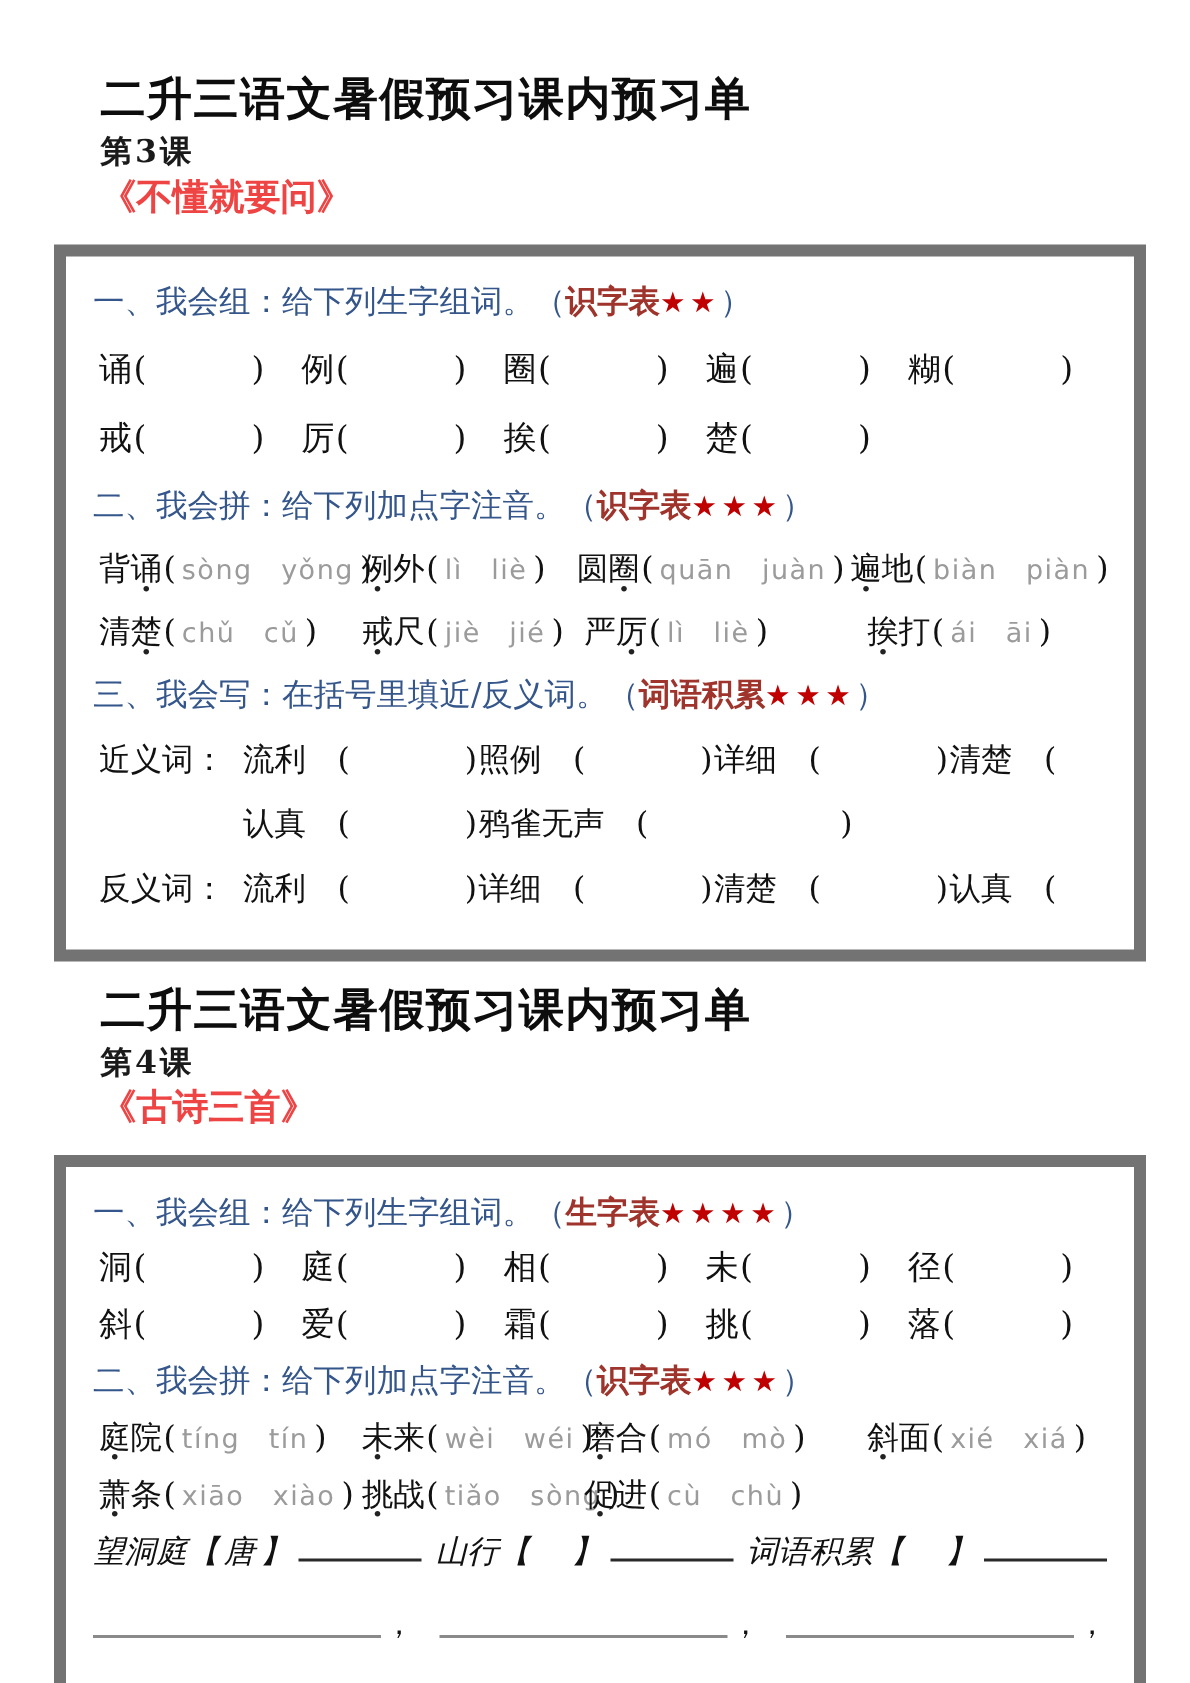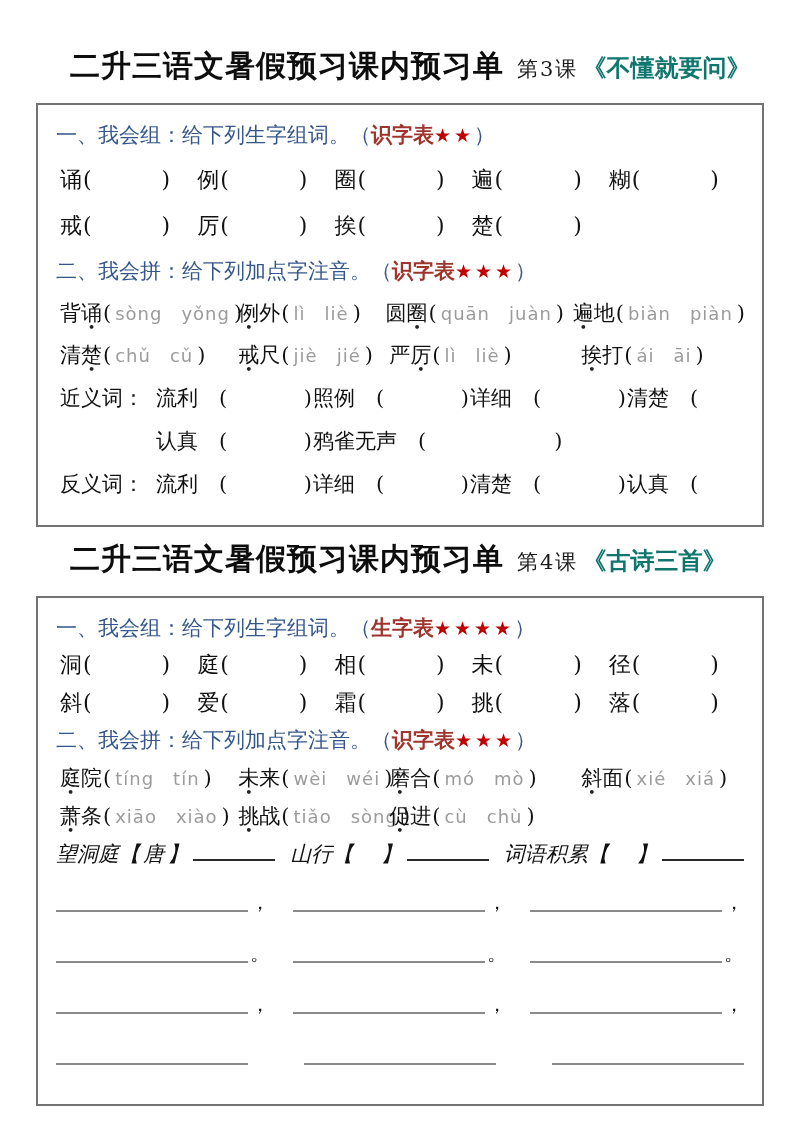--- a/index.html
+++ b/index.html
@@ -1,28 +1,28 @@
 <!DOCTYPE html>
 <html><head>
 <meta charset="utf-8">
 <style>
   html,body{margin:0;padding:0;background:#ffffff;}
   body{
     width:793px;height:1122px;position:relative;overflow:hidden;
     font-family:"DejaVu Serif","Liberation Serif",serif;color:#111;
   }
   
-  .page-title{display:flex;align-items:baseline;padding-left:70px;white-space:nowrap;}
+  .page-title{display:flex;align-items:baseline;padding-left:43px;white-space:nowrap;flex-direction:column;}
   .pt1{padding-top:46px;}
   .pt2{margin-top:12px;}
   .t-main{font-size:30px;font-weight:bold;letter-spacing:1px;color:#0d0d0d;}
-  .t-lesson{font-size:21px;font-weight:400;margin-left:13px;letter-spacing:2px;color:#1a1a1a;}
-  .t-book{font-size:24px;font-weight:bold;margin-left:4px;color:#0f766e;}
-  
-  .box{border:2px solid #737373;margin:16px 29px 0 36px;padding:8px 16px 12px 16px;background:#fff;}
+  .t-lesson{font-size:21px;font-weight:700;margin-left:24px;letter-spacing:2px;color:#1a1a1a;}
+  .t-book{font-size:24px;font-weight:bold;margin-left:4px;color:#ef4444;}
+  
+  .box{border:8px solid #737373;margin:16px 29px 0 36px;padding:8px 16px 12px 16px;background:#fff;}
   
   .sec-h{font-size:21px;margin:8px 0 6px 2px;white-space:nowrap;}
   .h-blue{color:#34568b;}
   .h-paren{color:#34568b;}
   .h-tag{color:#9e342b;font-weight:bold;}
   .h-stars{color:#c00000;letter-spacing:3px;font-size:19px;}
   
   .crow{display:flex;font-size:22px;margin:16px 0 16px 6px;}
   .crow-t{margin:8px 0 8px 6px;}
   .citem{width:20%;display:flex;align-items:baseline;white-space:nowrap;}
@@ -199,20 +199,23 @@
     <span class="pitem">
         <span></span>
         <span class="dc">挨</span>
         <span>打</span>
         <span class="pn">(</span>
         <span class="py">ái　āi</span>
         <span class="pn">)</span>
       </span>
   </div>
 
+  <div class="sec-h">
+    <span class="h-blue">三、我会写：</span><span class="h-blue">在括号里填近/反义词。</span><span class="h-paren">（</span><span class="h-tag">词语积累</span><span class="h-stars">★★★</span><span class="h-paren">）</span>
+  </div>
 
   <div class="srow">
     <span class="slabel">近义词：</span>
     <span class="sitem">
         <span>流利</span>
         <span class="pn">(</span>
         <span class="bsp-s"></span>
         <span class="pn">)</span>
       </span>
     <span class="sitem">

